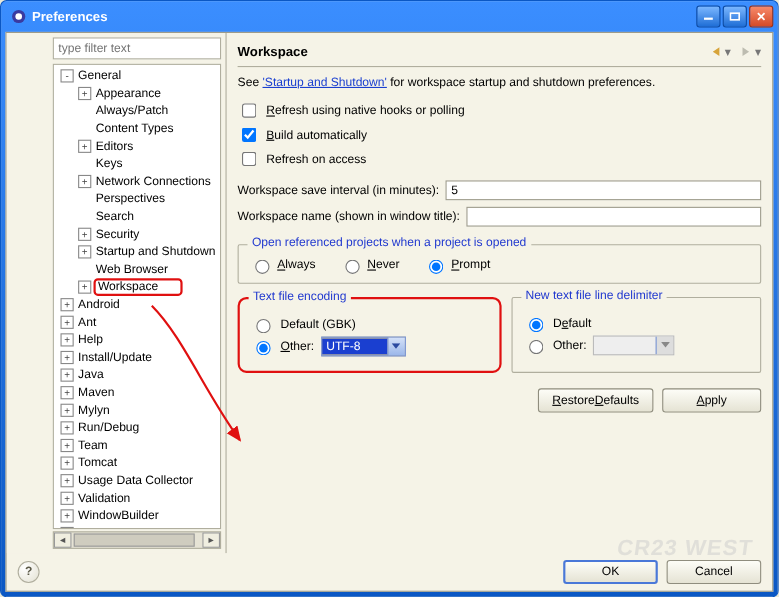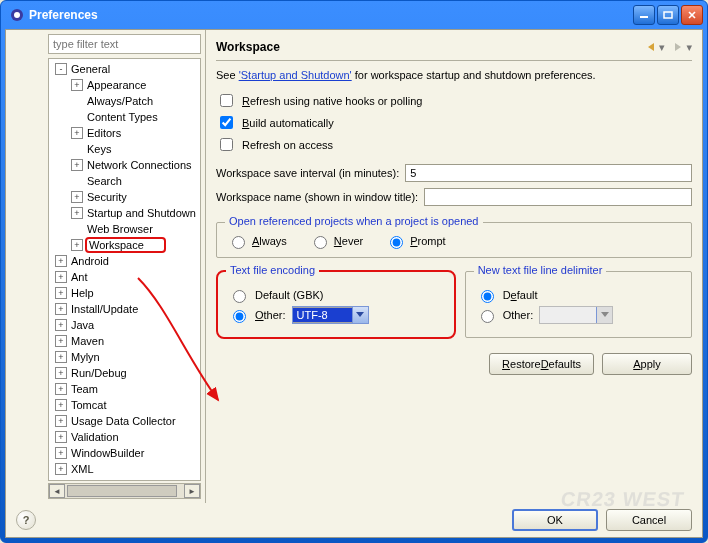--- a/index.html
+++ b/index.html
@@ -177,21 +177,21 @@
 }
 .group-open .legend {
   position:absolute; top:-8px; left:8px;
   background:#f5f3e7; padding:0 4px;
   color:#2139cf;
 }
 .radiorow { display:flex; gap:22px; align-items:center; }
 .radiorow label { display:flex; align-items:center; gap:4px; }
 .radiorow input { width:13px; height:13px; }
 .radiorow .ul { text-decoration: underline; }
-.pair { display:flex; gap:9px; margin-top:12px;align-items:center; }
+.pair { display:flex; gap:9px; margin-top:12px; }
 .fset {
   border:1px solid #b0ae9e;
   border-radius:2px; position:relative;
   padding: 12px 10px 10px 10px;
 }
 .fset .legend {
   position:absolute; top:-8px; left:8px;
   background:#f5f3e7; padding:0 4px;
   color:#2139cf;
 }
@@ -321,20 +321,25 @@
             </div>
             <div class="tree-row">
               <span class="tree-indent" style="width: 20px;"></span>
               <span class="exp empty">+</span>
               <span class="tree-label">Keys</span>
             </div>
             <div class="tree-row">
               <span class="tree-indent" style="width: 20px;"></span>
               <span class="exp">+</span>
               <span class="tree-label">Network Connections</span>
+            </div>
+            <div class="tree-row">
+              <span class="tree-indent" style="width: 20px;"></span>
+              <span class="exp empty">+</span>
+              <span class="tree-label">Perspectives</span>
             </div>
             <div class="tree-row">
               <span class="tree-indent" style="width: 20px;"></span>
               <span class="exp empty">+</span>
               <span class="tree-label">Search</span>
             </div>
             <div class="tree-row">
               <span class="tree-indent" style="width: 20px;"></span>
               <span class="exp">+</span>
               <span class="tree-label">Security</span>

